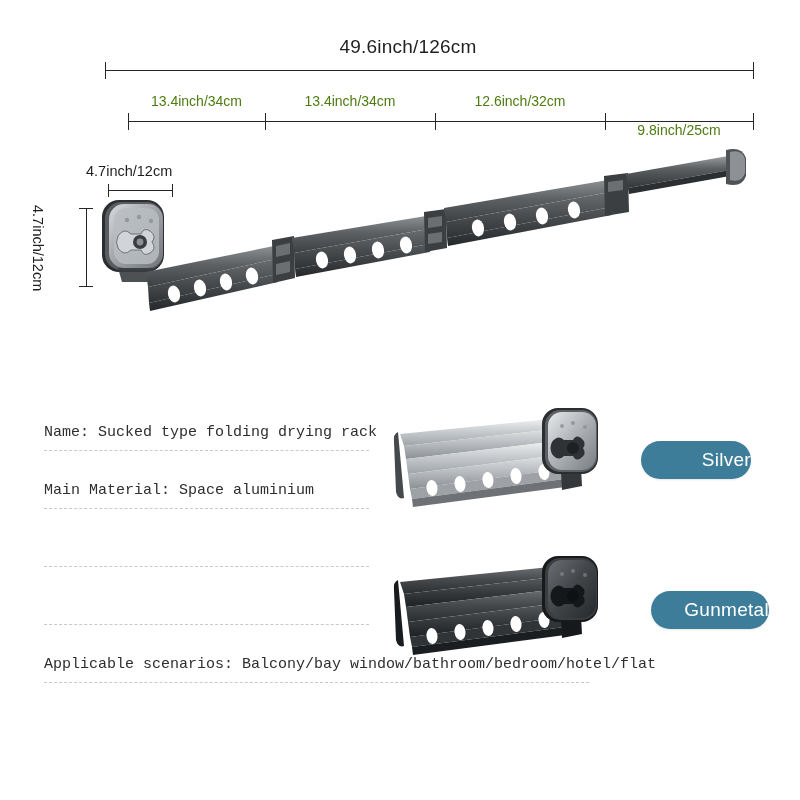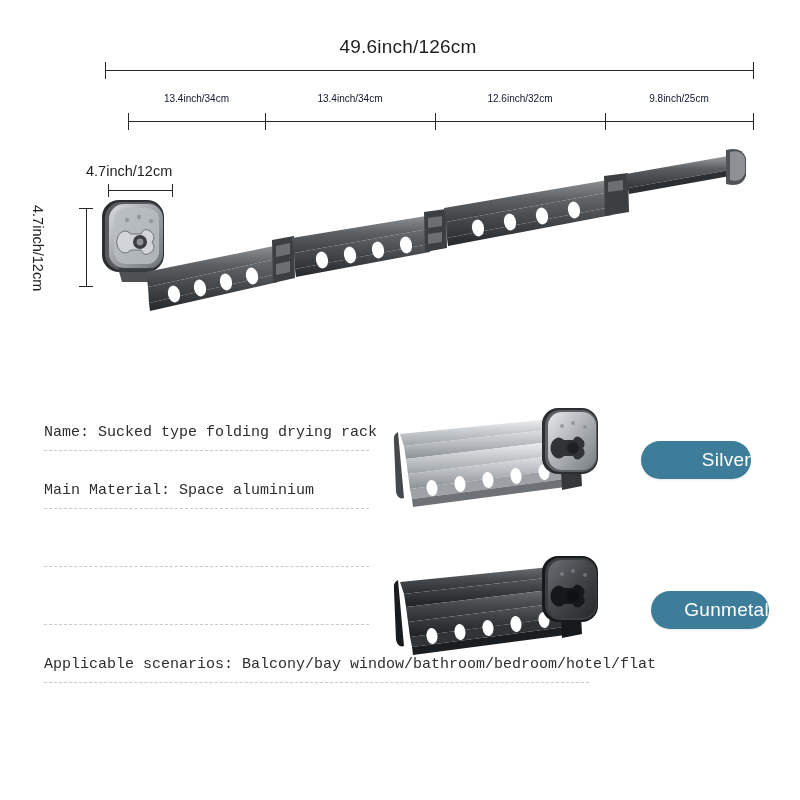--- a/index.html
+++ b/index.html
@@ -40,22 +40,22 @@
     height: 1px;
   }
   .dim-tick {
     position: absolute;
     background: #262626;
     width: 1px;
   }
   .seg-label {
     position: absolute;
     top: 93px;
-    font-size: 10px;
-    color: #0f172a;
+    font-size: 14px;
+    color: #4d7c0f;
     text-align: center;
     white-space: nowrap;
   }
   .small-dim-label {
     position: absolute;
     font-size: 14.5px;
     color: #1f1f1f;
     white-space: nowrap;
   }
   .vlabel {
@@ -131,21 +131,21 @@
 
     <div class="dim-total-label">49.6inch/126cm</div>
 
     <div class="dim-line" style="left:105px; top:70px; width:648px;"></div>
     <div class="dim-tick" style="left:105px; top:62px; height:17px;"></div>
     <div class="dim-tick" style="left:753px; top:62px; height:17px;"></div>
 
     <div class="seg-label" style="left:128px; width:137px;">13.4inch/34cm</div>
     <div class="seg-label" style="left:265px; width:170px;">13.4inch/34cm</div>
     <div class="seg-label" style="left:435px; width:170px;text-align:center;">12.6inch/32cm</div>
-    <div class="seg-label" style="left:605px; width:148px;">9.8inch/25cm</div>
+    <div class="seg-label" style="left:605px; width:148px;margin-top:29px;">9.8inch/25cm</div>
 
     <div class="dim-line" style="left:128px; top:121px; width:625px;"></div>
     <div class="dim-tick" style="left:128px; top:113px; height:17px;"></div>
     <div class="dim-tick" style="left:265px; top:113px; height:17px;"></div>
     <div class="dim-tick" style="left:435px; top:113px; height:17px;"></div>
     <div class="dim-tick" style="left:605px; top:113px; height:17px;"></div>
     <div class="dim-tick" style="left:753px; top:113px; height:17px;"></div>
 
     <div class="small-dim-label" style="left:86px; top:163px;">4.7inch/12cm</div>
     <div class="dim-line" style="left:108px; top:190px; width:64px;"></div>

